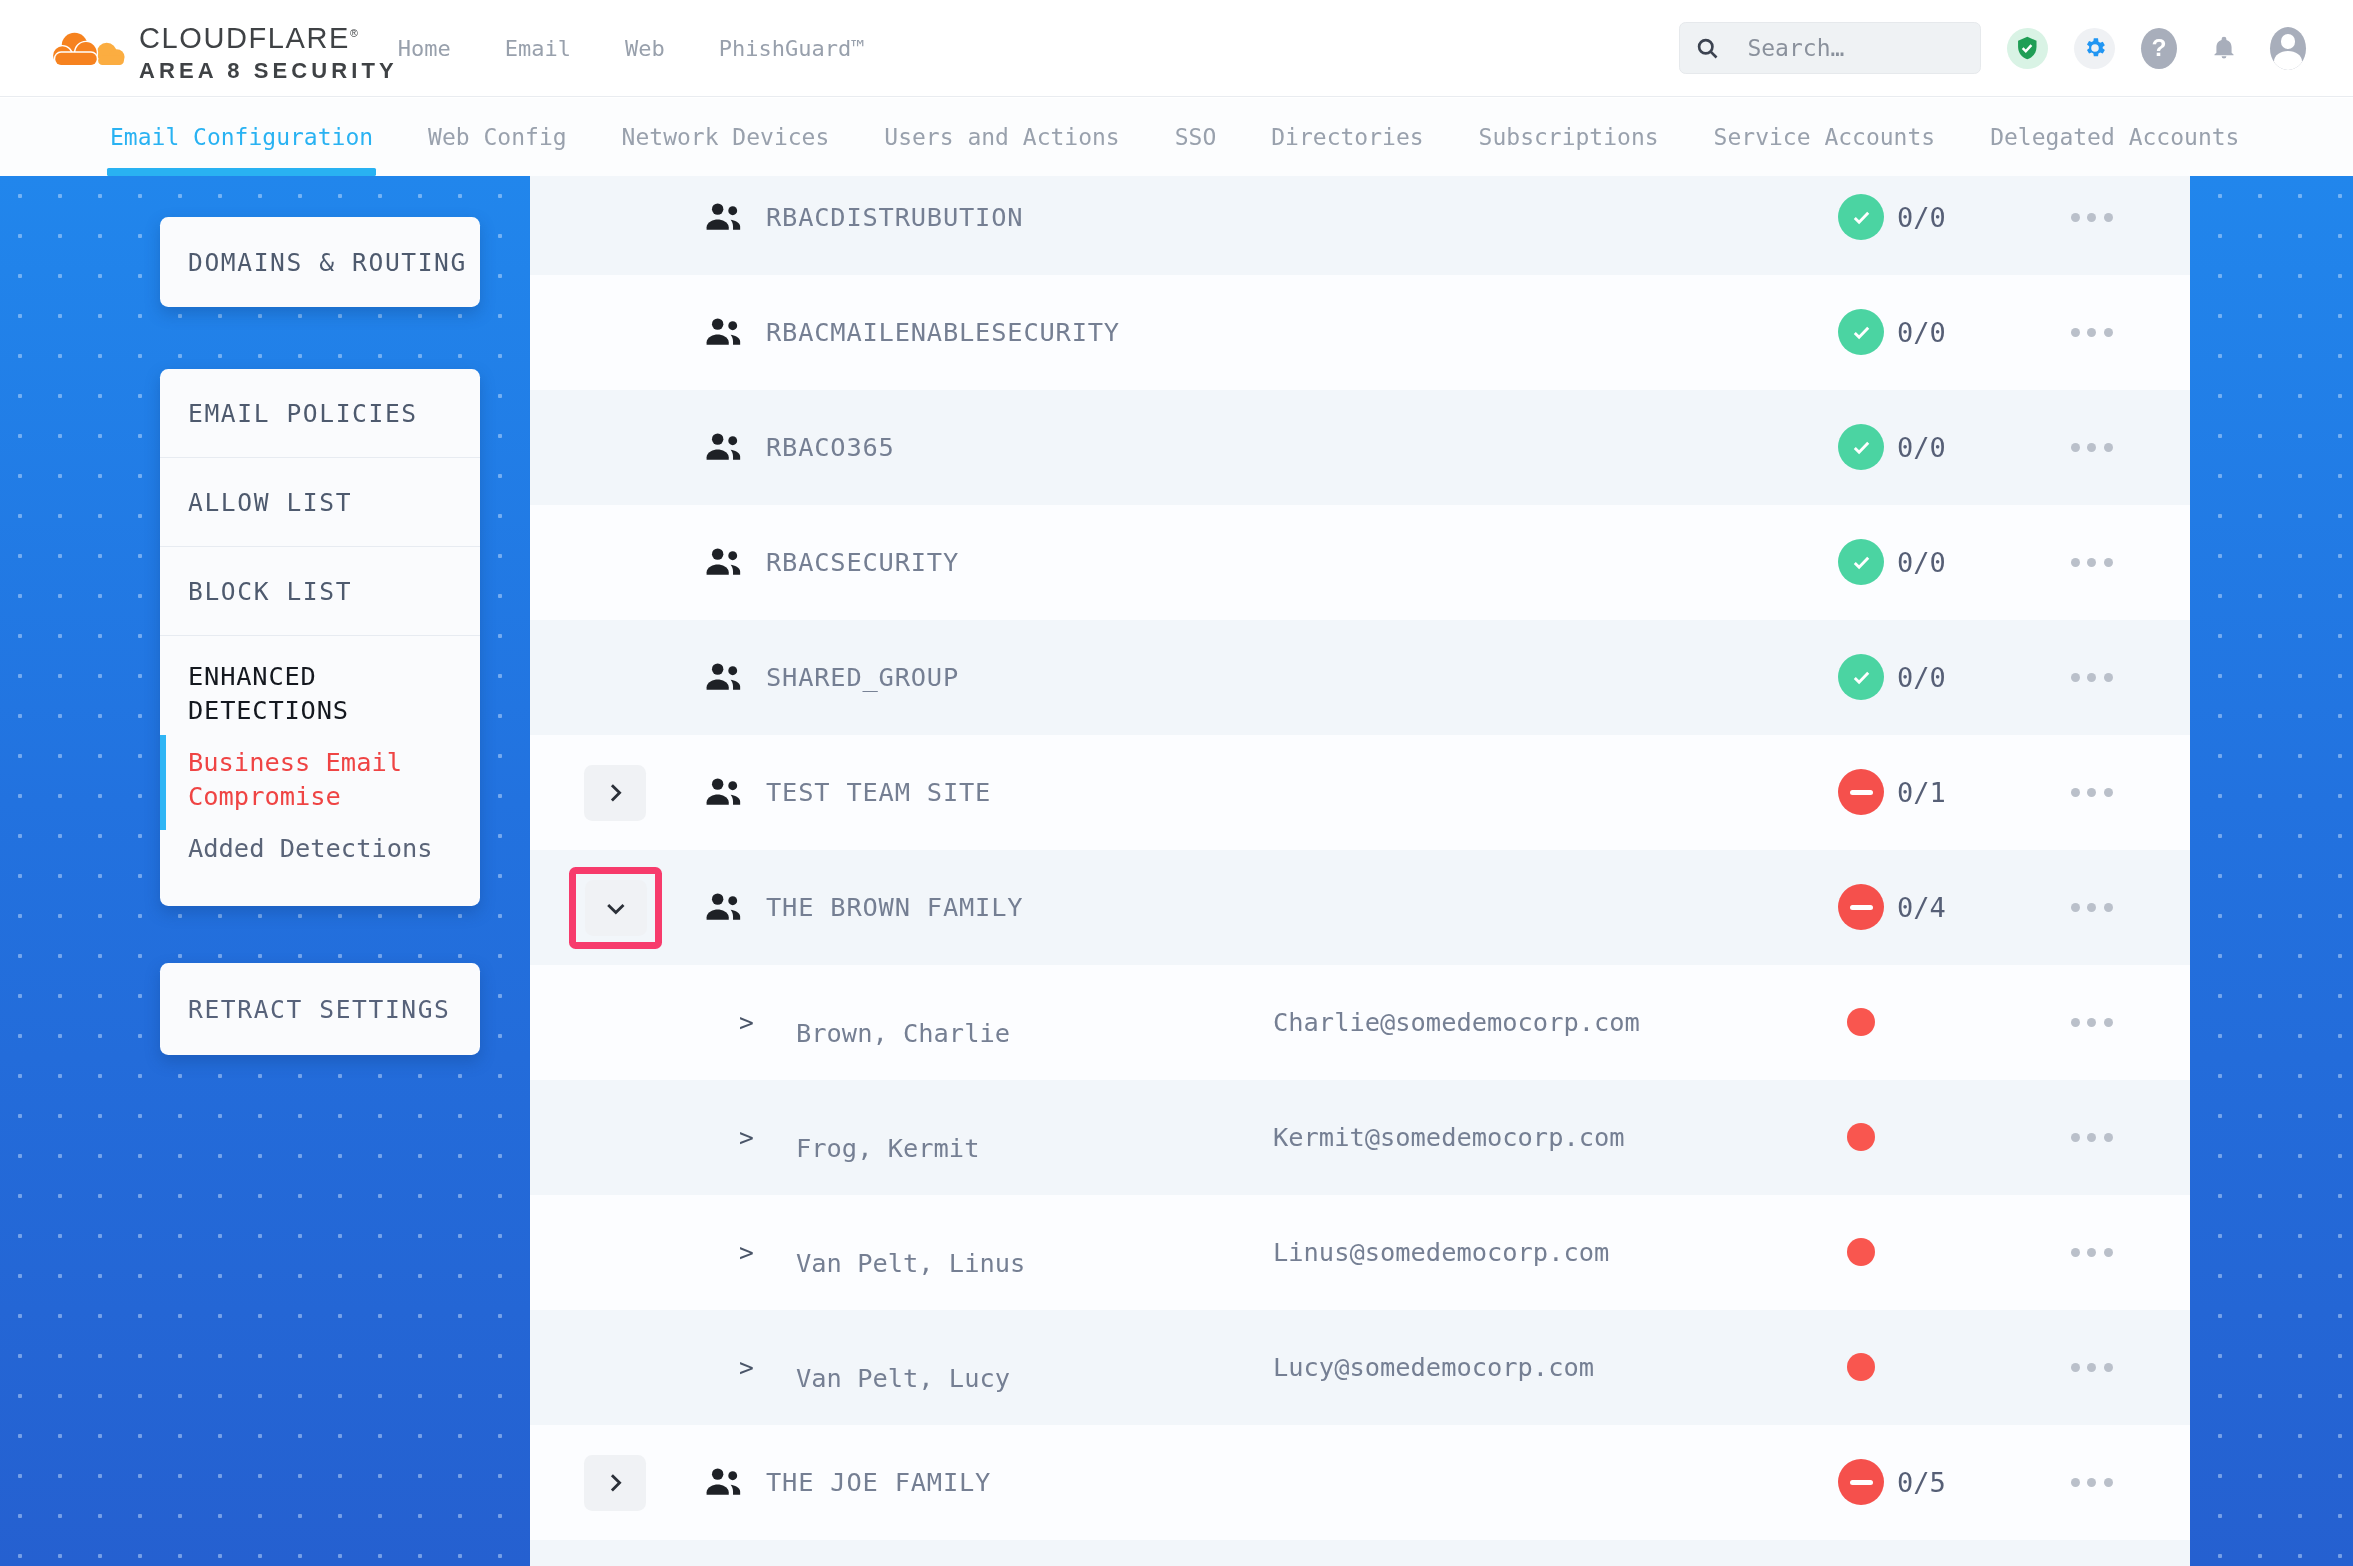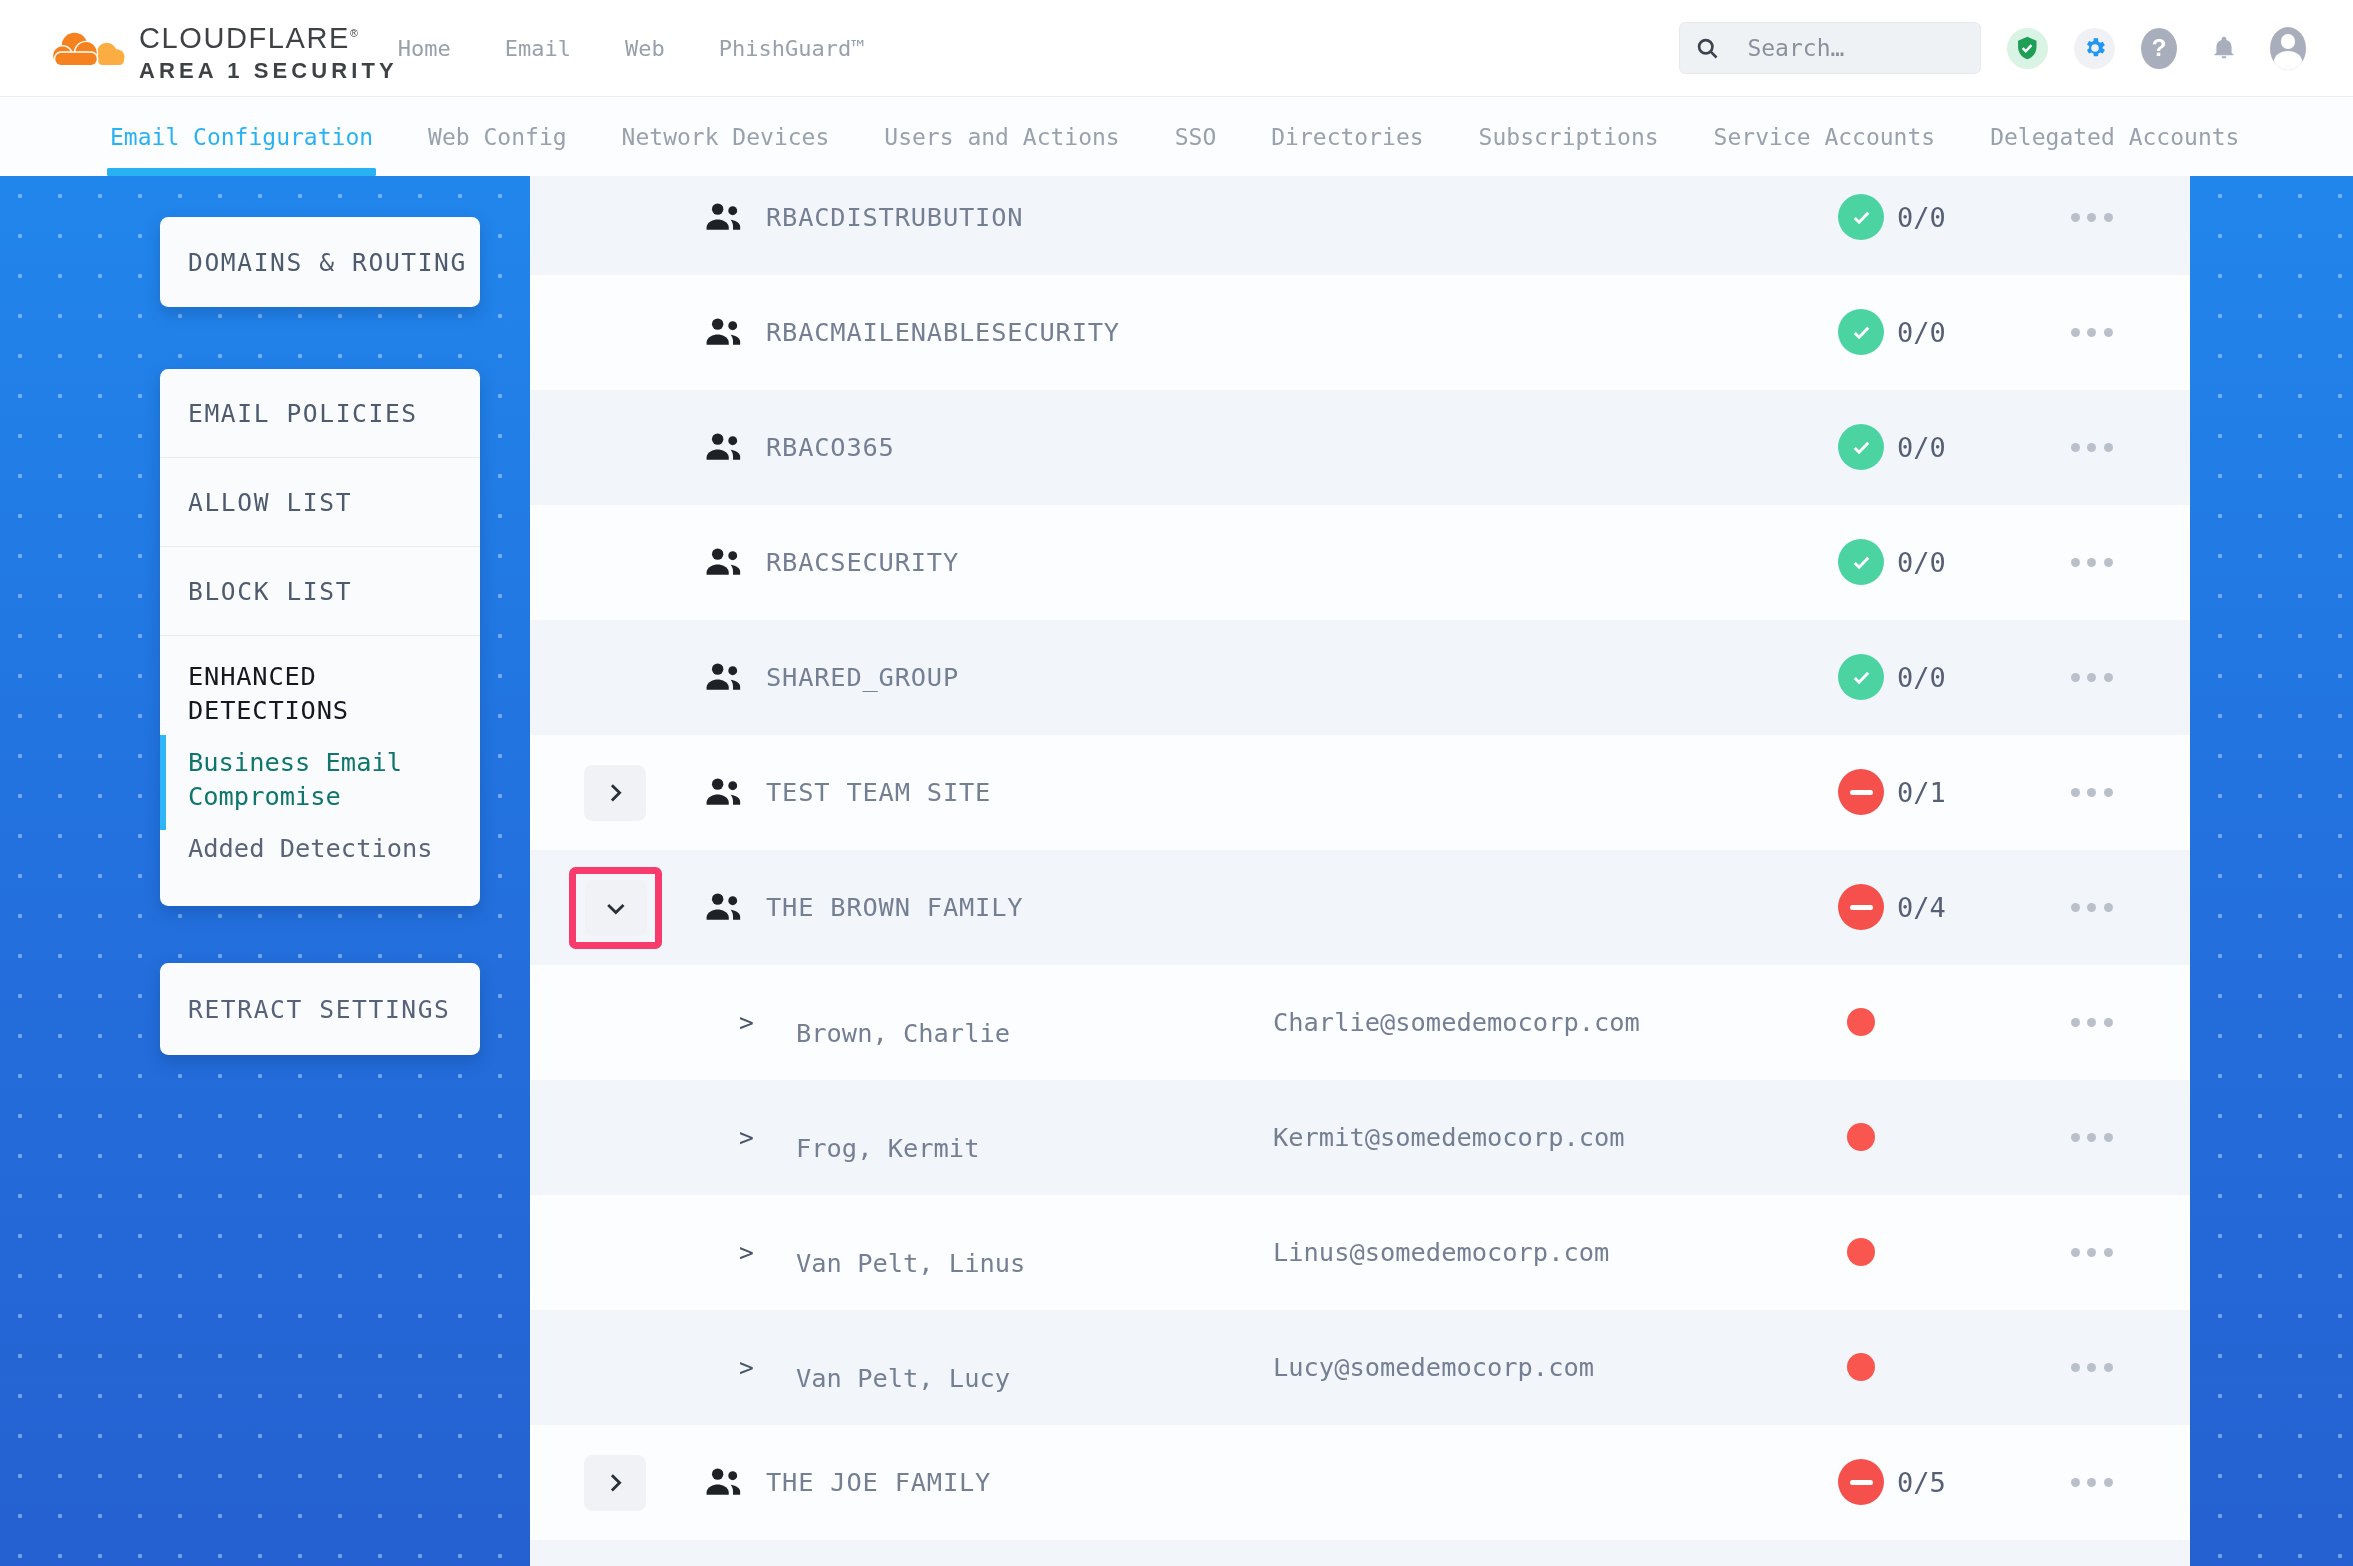--- a/index.html
+++ b/index.html
@@ -63,21 +63,21 @@
   .sidebar-card {
     position:absolute; left:160px; width:320px; background:#FAFBFD;
     border-radius:8.2px; box-shadow:0 6.6px 14.8px rgba(16,58,120,0.28);
     color:#4E5A6E; overflow:hidden;
   }
   .card-domains { top:41px; height:90px; display:flex; align-items:center; padding-left:28px; font-size:24.6px; letter-spacing:1.6px; }
   .card-policies { top:193px; height:537px; }
   .pol-item { height:89px; display:flex; align-items:center; padding-left:28px; font-size:24.6px; letter-spacing:1.6px; border-bottom:1.6px solid #E7EBF1; cursor:pointer; }
   .pol-section { position:relative; padding:23px 24.6px 0 28px; }
   .enh-label { font-size:25.4px; letter-spacing:0.8px; line-height:34px; color:#14181F; }
-  .bec-item { margin-top:18px; font-size:25.4px; line-height:34px; color:#0f766e; cursor:pointer; }
+  .bec-item { margin-top:18px; font-size:25.4px; line-height:34px; color:#ef4444; cursor:pointer; }
   .added-item { margin-top:19.7px; font-size:25.4px; color:#5A6478; cursor:pointer; }
   .bec-bar { position:absolute; left:0; top:366px; width:5.7px; height:95px; background:#2FB5F5; }
   .card-retract { top:787px; height:92px; display:flex; align-items:center; padding-left:28px; font-size:24.6px; letter-spacing:1.6px; color:#57627A; }
 
   
   .panel {
     position:absolute; left:530px; top:0; width:1660px; height:1391px;
     background:#FCFDFF; overflow:hidden;
   }
   .rows { position:relative; margin-top:-15.6px; }
@@ -122,21 +122,21 @@
       </g>
       <g fill="#F6821F" stroke="#ffffff" stroke-width="4" paint-order="stroke">
         <circle cx="33" cy="28" r="18"></circle>
           <circle cx="16" cy="42" r="13"></circle>
           <circle cx="49" cy="38" r="15"></circle>
           <rect x="6" y="38" width="58" height="17" rx="8"></rect>
       </g>
     </svg>
     <div class="brand-text">
       <div class="brand-line1"><span>CLOUDFLARE</span><sup>®</sup></div>
-      <div class="brand-line2">AREA 1 SECURITY</div>
+      <div class="brand-line2">AREA 8 SECURITY</div>
     </div>
   </div>
   <div class="top-nav">
     <span class="nav-item">Home</span>
     <span class="nav-item">Email</span>
     <span class="nav-item">Web</span>
     <span class="nav-item">PhishGuard™</span>
   </div>
   <div class="header-right">
     <div class="search-box">

